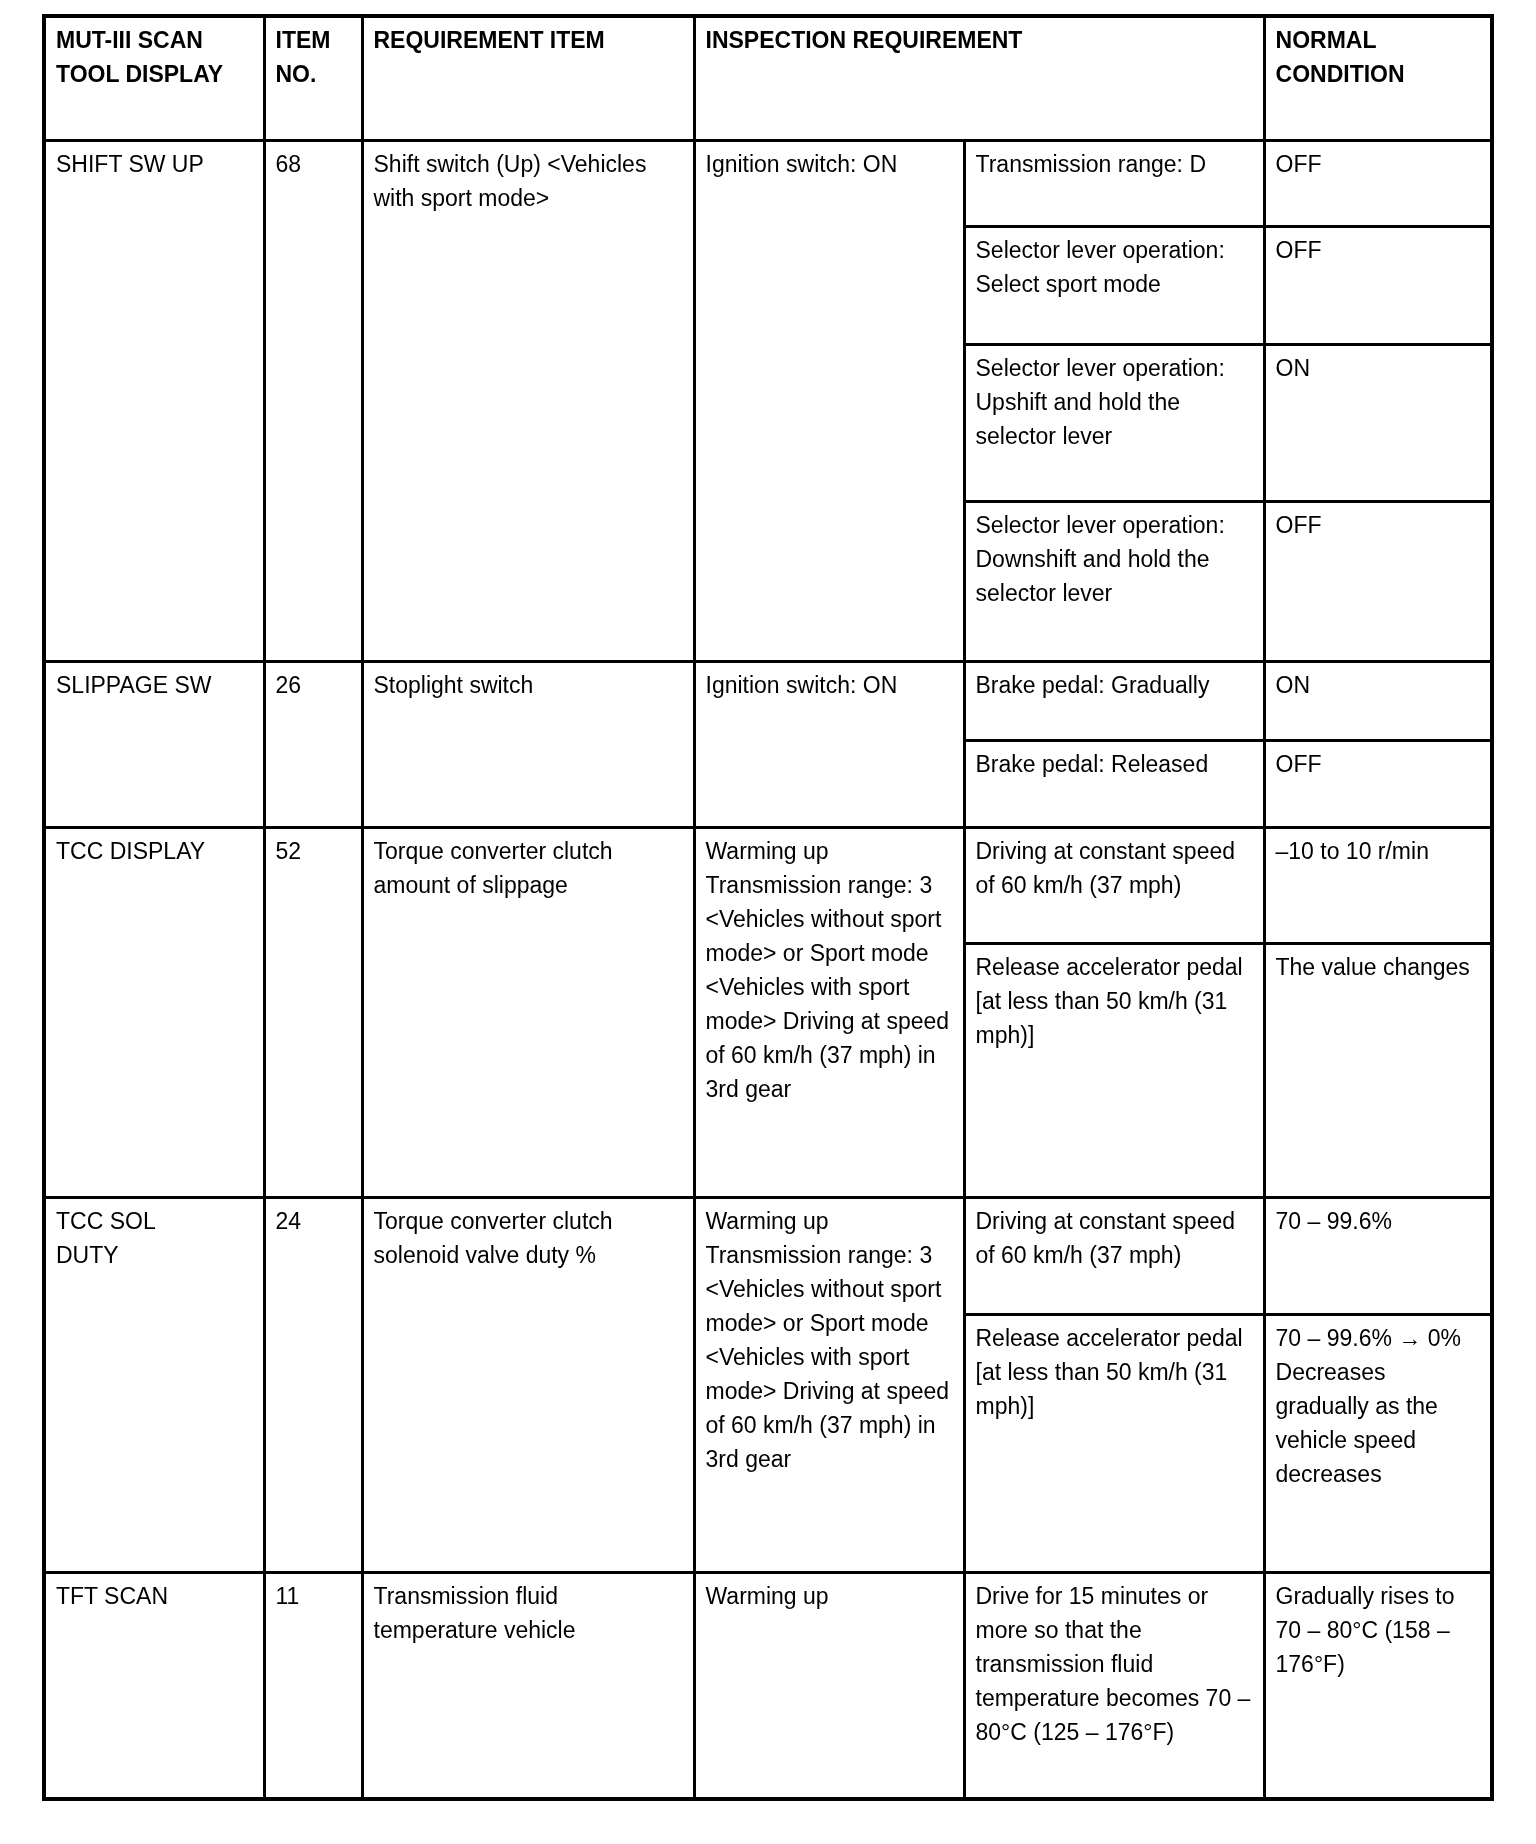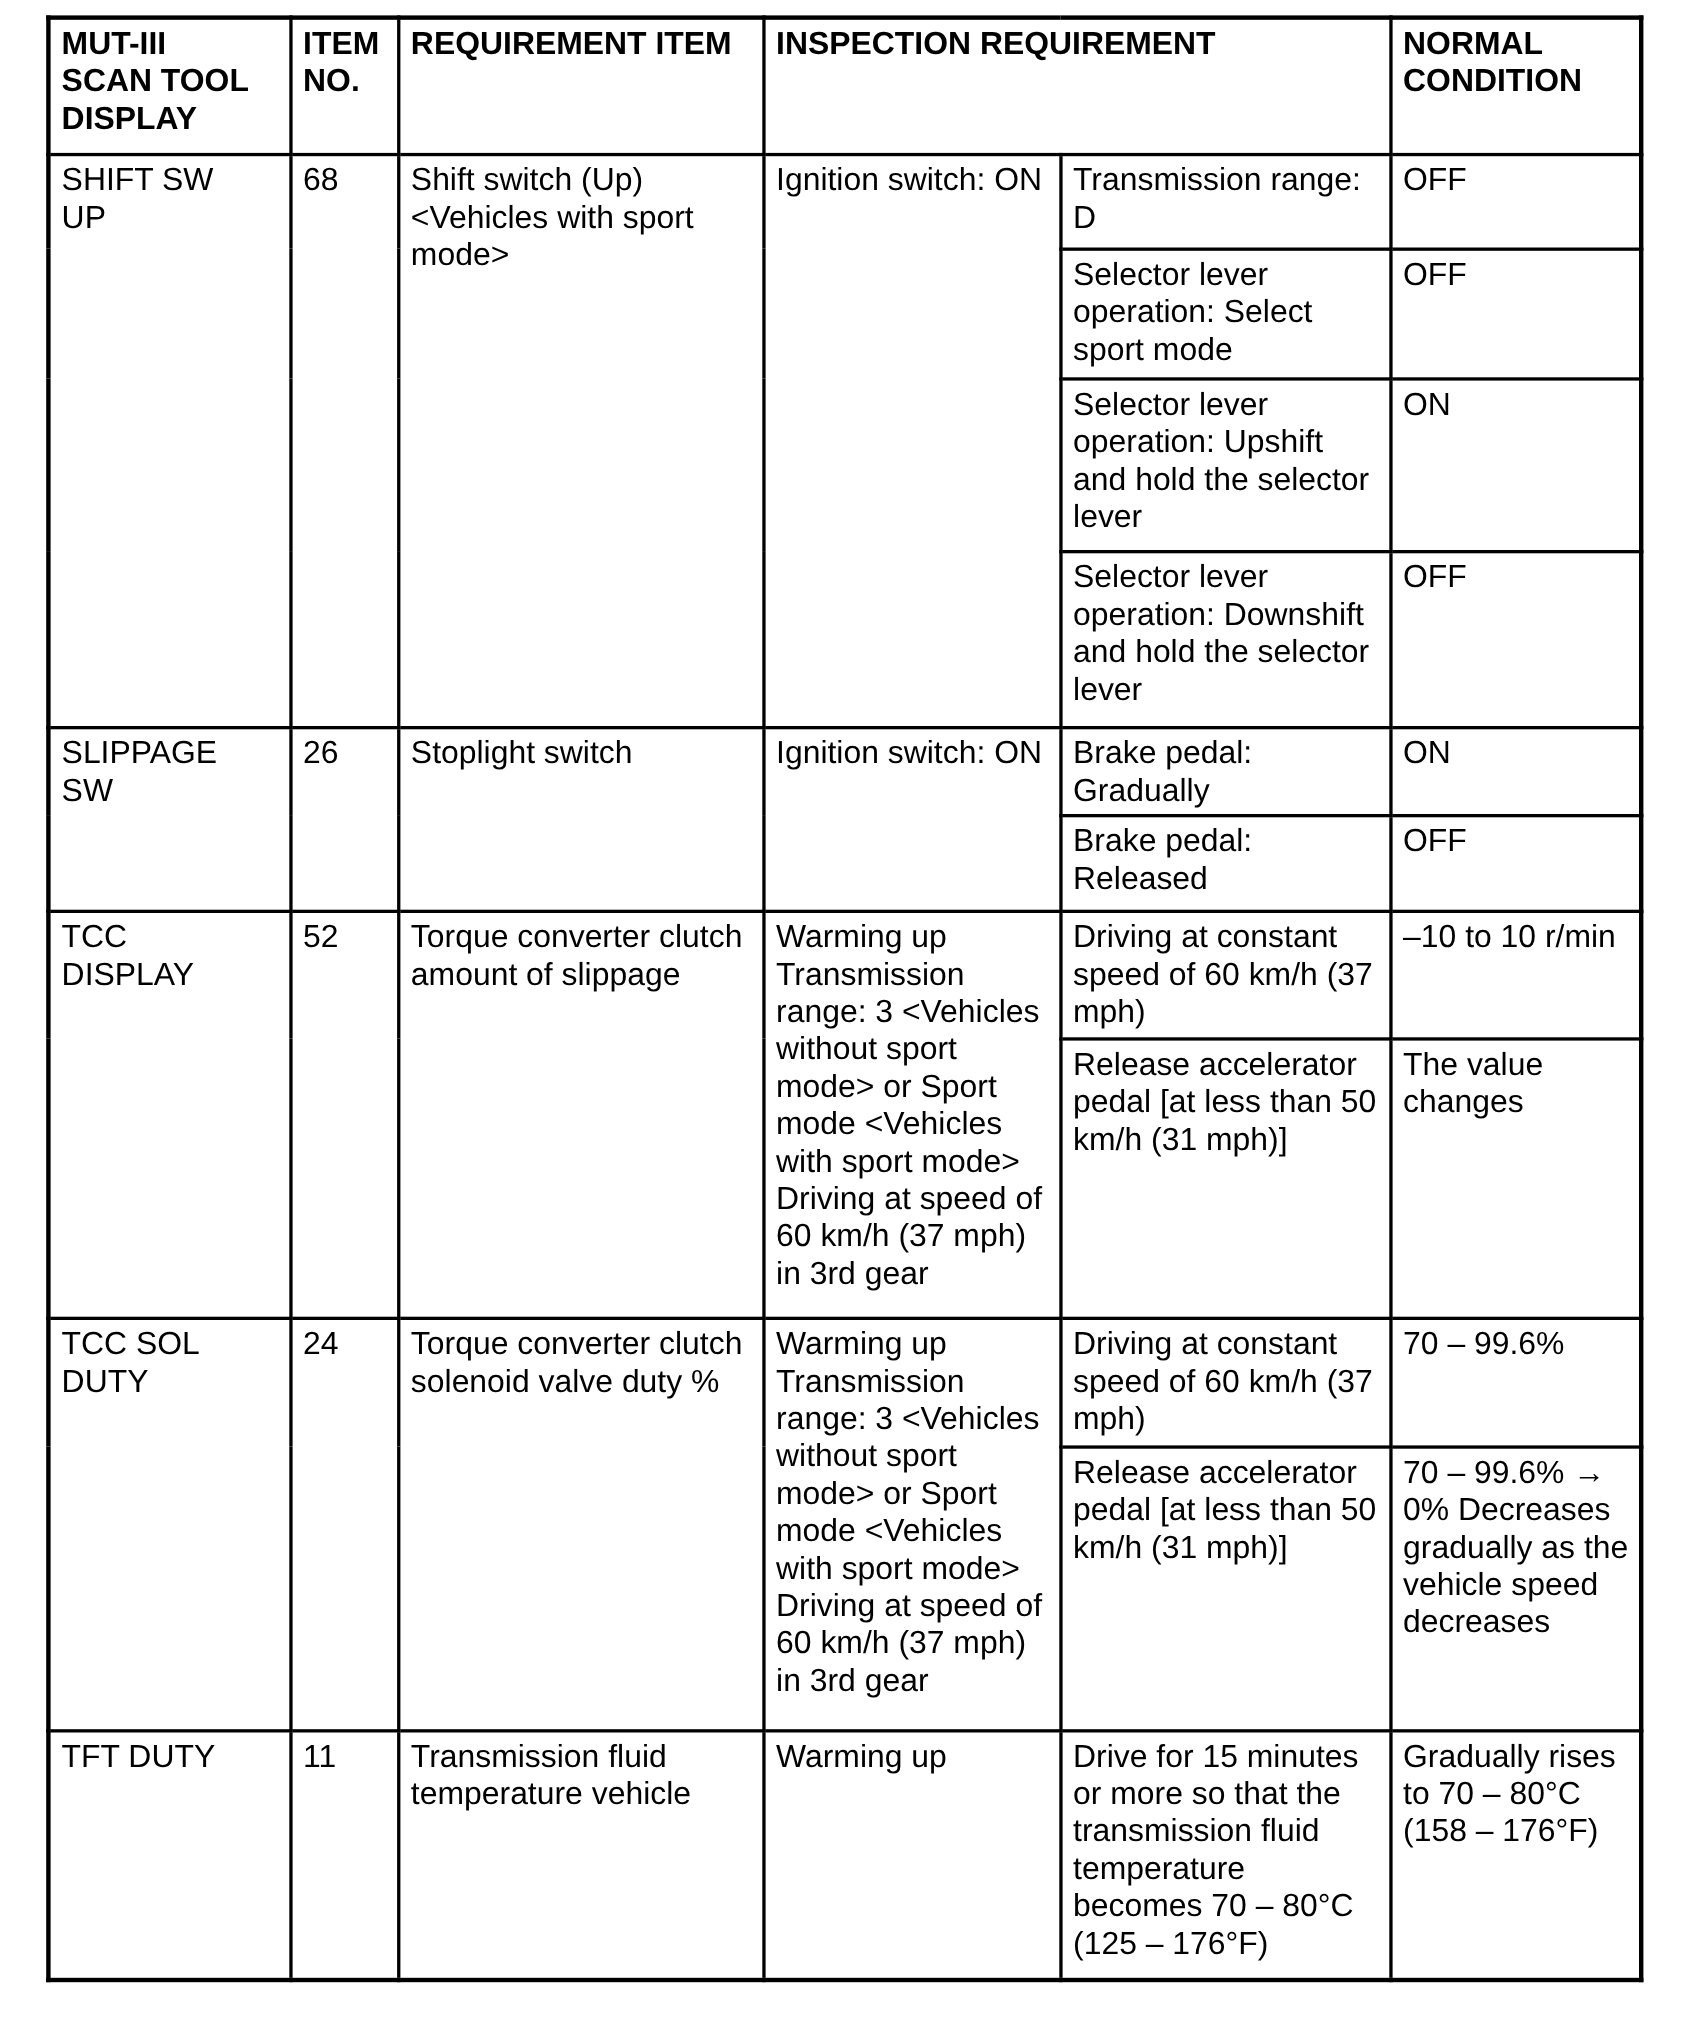--- a/index.html
+++ b/index.html
@@ -18,21 +18,21 @@
     table-layout: fixed;
     width: 1448px;
     margin: 14px 0 0 42px;
     border: 4px solid #000;
   }
   .scan-table th, .scan-table td {
     border: 3px solid #000;
     vertical-align: top;
     text-align: left;
     padding: 5px 8px 4px 10px;
-    font-size: 29px;
+    font-size: 23px;
     line-height: 34px;
     font-weight: normal;
     overflow: hidden;
   }
   .scan-table th {
     font-weight: bold;
   }
   
   .scan-table th.c-display { padding-right: 36px; }
   .scan-table td.c-display { padding-right: 40px; }
@@ -113,21 +113,21 @@
     <td rowspan="2">Warming up Transmission range: 3 &lt;Vehicles without sport mode&gt; or Sport mode &lt;Vehicles with sport mode&gt; Driving at speed of 60 km/h (37 mph) in 3rd gear</td>
     <td>Driving at constant speed of 60 km/h (37 mph)</td>
     <td>70 – 99.6%</td>
   </tr>
   <tr style="height:258px">
     <td>Release accelerator pedal [at less than 50 km/h (31 mph)]</td>
     <td>70 – 99.6% → 0% Decreases gradually as the vehicle speed decreases</td>
   </tr>
 
   <tr style="height:227px">
-    <td class="c-display">TFT DUTY</td>
+    <td class="c-display">TFT SCAN</td>
     <td>11</td>
     <td>Transmission fluid temperature vehicle</td>
     <td>Warming up</td>
     <td>Drive for 15 minutes or more so that the transmission fluid temperature becomes 70 – 80°C (125 – 176°F)</td>
     <td>Gradually rises to 70 – 80°C (158 – 176°F)</td>
   </tr>
 </tbody>
   </table>
 
 </body></html>

